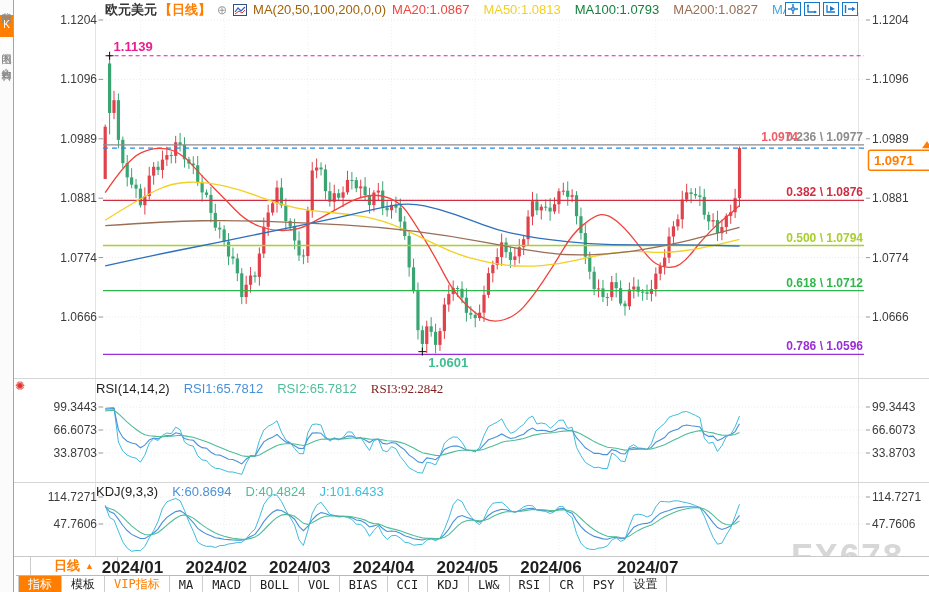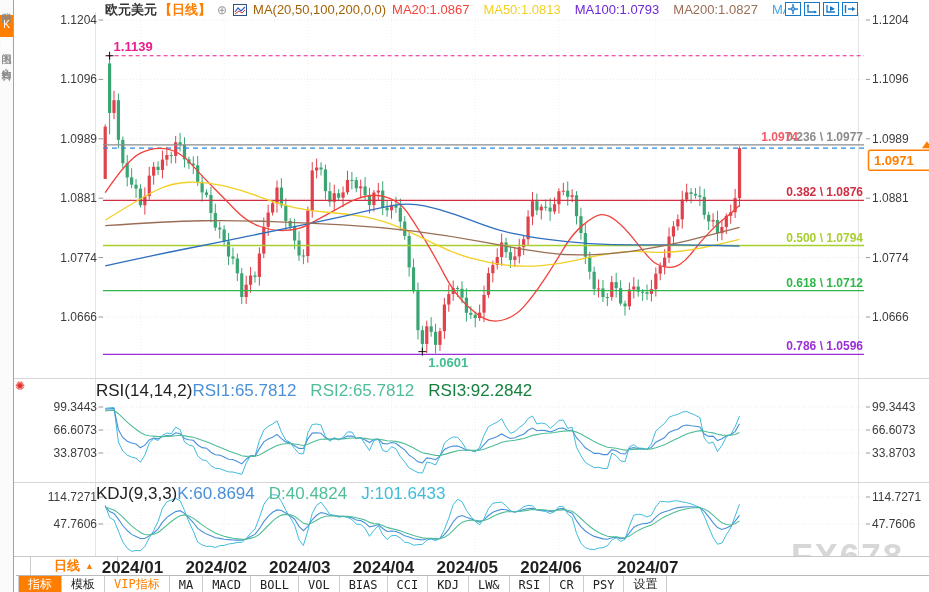--- a/index.html
+++ b/index.html
@@ -14,21 +14,21 @@
   .hdr{position:absolute;left:88px;top:2px;height:15px;display:flex;align-items:center;gap:6px;font-size:13px;color:#222;white-space:nowrap;z-index:4;margin-left:17px;}
   .hdr .sym{font-weight:bold;color:#333;}
   .hdr .per{color:#ff7e00;font-weight:bold;}
   .hdr .plus{color:#9a9a9a;font-size:12px;}
   .hdr .matitle{color:#a16207;}
   #ma-legend{display:flex;gap:14px;}
   #ma-legend span{font-size:13px;}
   .top-icons{position:absolute;right:71px;top:2px;display:flex;gap:3px;z-index:6;}
   .top-icons .icobtn{width:16px;height:14px;cursor:pointer;display:block;}
   
-  .ind-hdr{position:absolute;display:flex;font-size:17px;color:#222;white-space:nowrap;z-index:4;}
+  .ind-hdr{position:absolute;display:flex;gap:14px;font-size:13px;color:#222;white-space:nowrap;z-index:4;}
   .gear{position:absolute;left:15px;top:380px;color:#e4312b;font-size:12px;z-index:6;cursor:pointer;line-height:12px;}
   
   #chart-wrap{position:absolute;left:8px;top:0;width:842px;height:592px;z-index:2;}
   
   .hline{position:absolute;left:13px;right:0;height:0;border-top:1px solid #d6d6d6;z-index:3;}
   .vline{position:absolute;width:0;border-left:1px solid #e3e3e3;z-index:1;}
   
   .watermark{position:absolute;left:791px;top:536px;font-size:35px;font-weight:bold;color:#d7d7d7;letter-spacing:2px;z-index:3;text-shadow:1px 1px 0 #fff;}
   
   .xrow{position:absolute;left:13px;right:0;top:556px;height:19px;background:#fff;border-top:1px solid #c9c9c9;z-index:4;}
@@ -490,21 +490,21 @@
       <svg width="14" height="12" viewBox="0 0 14 12">
           <rect x="0.5" y="0.5" width="13" height="11" fill="#fff" stroke="#33517d"></rect>
           <polyline points="2,8 5,4 8,7 12,3" fill="none" stroke="#2a62c9" stroke-width="1.2"></polyline>
           <polyline points="2,10 6,7 9,9 12,6" fill="none" stroke="#d43a3a" stroke-width="1"></polyline>
         </svg>
     </span>
     <span class="matitle">MA(20,50,100,200,0,0)</span>
     <span id="ma-legend">
         <span style="color: rgb(240, 67, 60);">MA20:1.0867</span>
         <span style="color: rgb(242, 208, 36);">MA50:1.0813</span>
-        <span style="color: #6d28d9;">MA100:1.0793</span>
+        <span style="color: #15803d;">MA100:1.0793</span>
         <span style="color: rgb(154, 109, 85);">MA200:1.0827</span>
         <span style="color: rgb(63, 169, 232);">MA0</span>
       </span>
   </div>
 
   <div class="top-icons">
     <span class="icobtn">
       <svg width="16" height="14" viewBox="0 0 16 14">
           <rect x="0.5" y="0.5" width="15" height="13" fill="#fff" stroke="#1878c8"></rect>
           <line x1="8" y1="2" x2="8" y2="12" stroke="#1878c8" stroke-width="1.4"></line>
@@ -536,21 +536,21 @@
         </svg>
     </span>
   </div>
 
   <div class="gear">✺</div>
   <div class="ind-hdr" style="left:96px;top:381px;">
     <span style="color:#222;">RSI(14,14,2)</span>
     <span id="rsi-legend" style="display:flex;gap:14px;">
         <span style="color: rgb(74, 144, 217);">RSI1:65.7812</span>
         <span style="color: rgb(79, 190, 150);">RSI2:65.7812</span>
-        <span style="color: #15803d;">RSI3:92.2842</span>
+        <span style="color: #7f1d1d; font-family: Liberation Serif, serif;">RSI3:92.2842</span>
       </span>
   </div>
 
   <div class="ind-hdr" style="left:96px;top:484px;">
     <span style="color:#222;">KDJ(9,3,3)</span>
     <span id="kdj-legend" style="display:flex;gap:14px;">
         <span style="color: rgb(74, 144, 217);">K:60.8694</span>
         <span style="color: rgb(79, 190, 150);">D:40.4824</span>
         <span style="color: rgb(63, 188, 220); text-align: right;">J:101.6433</span>
       </span>

